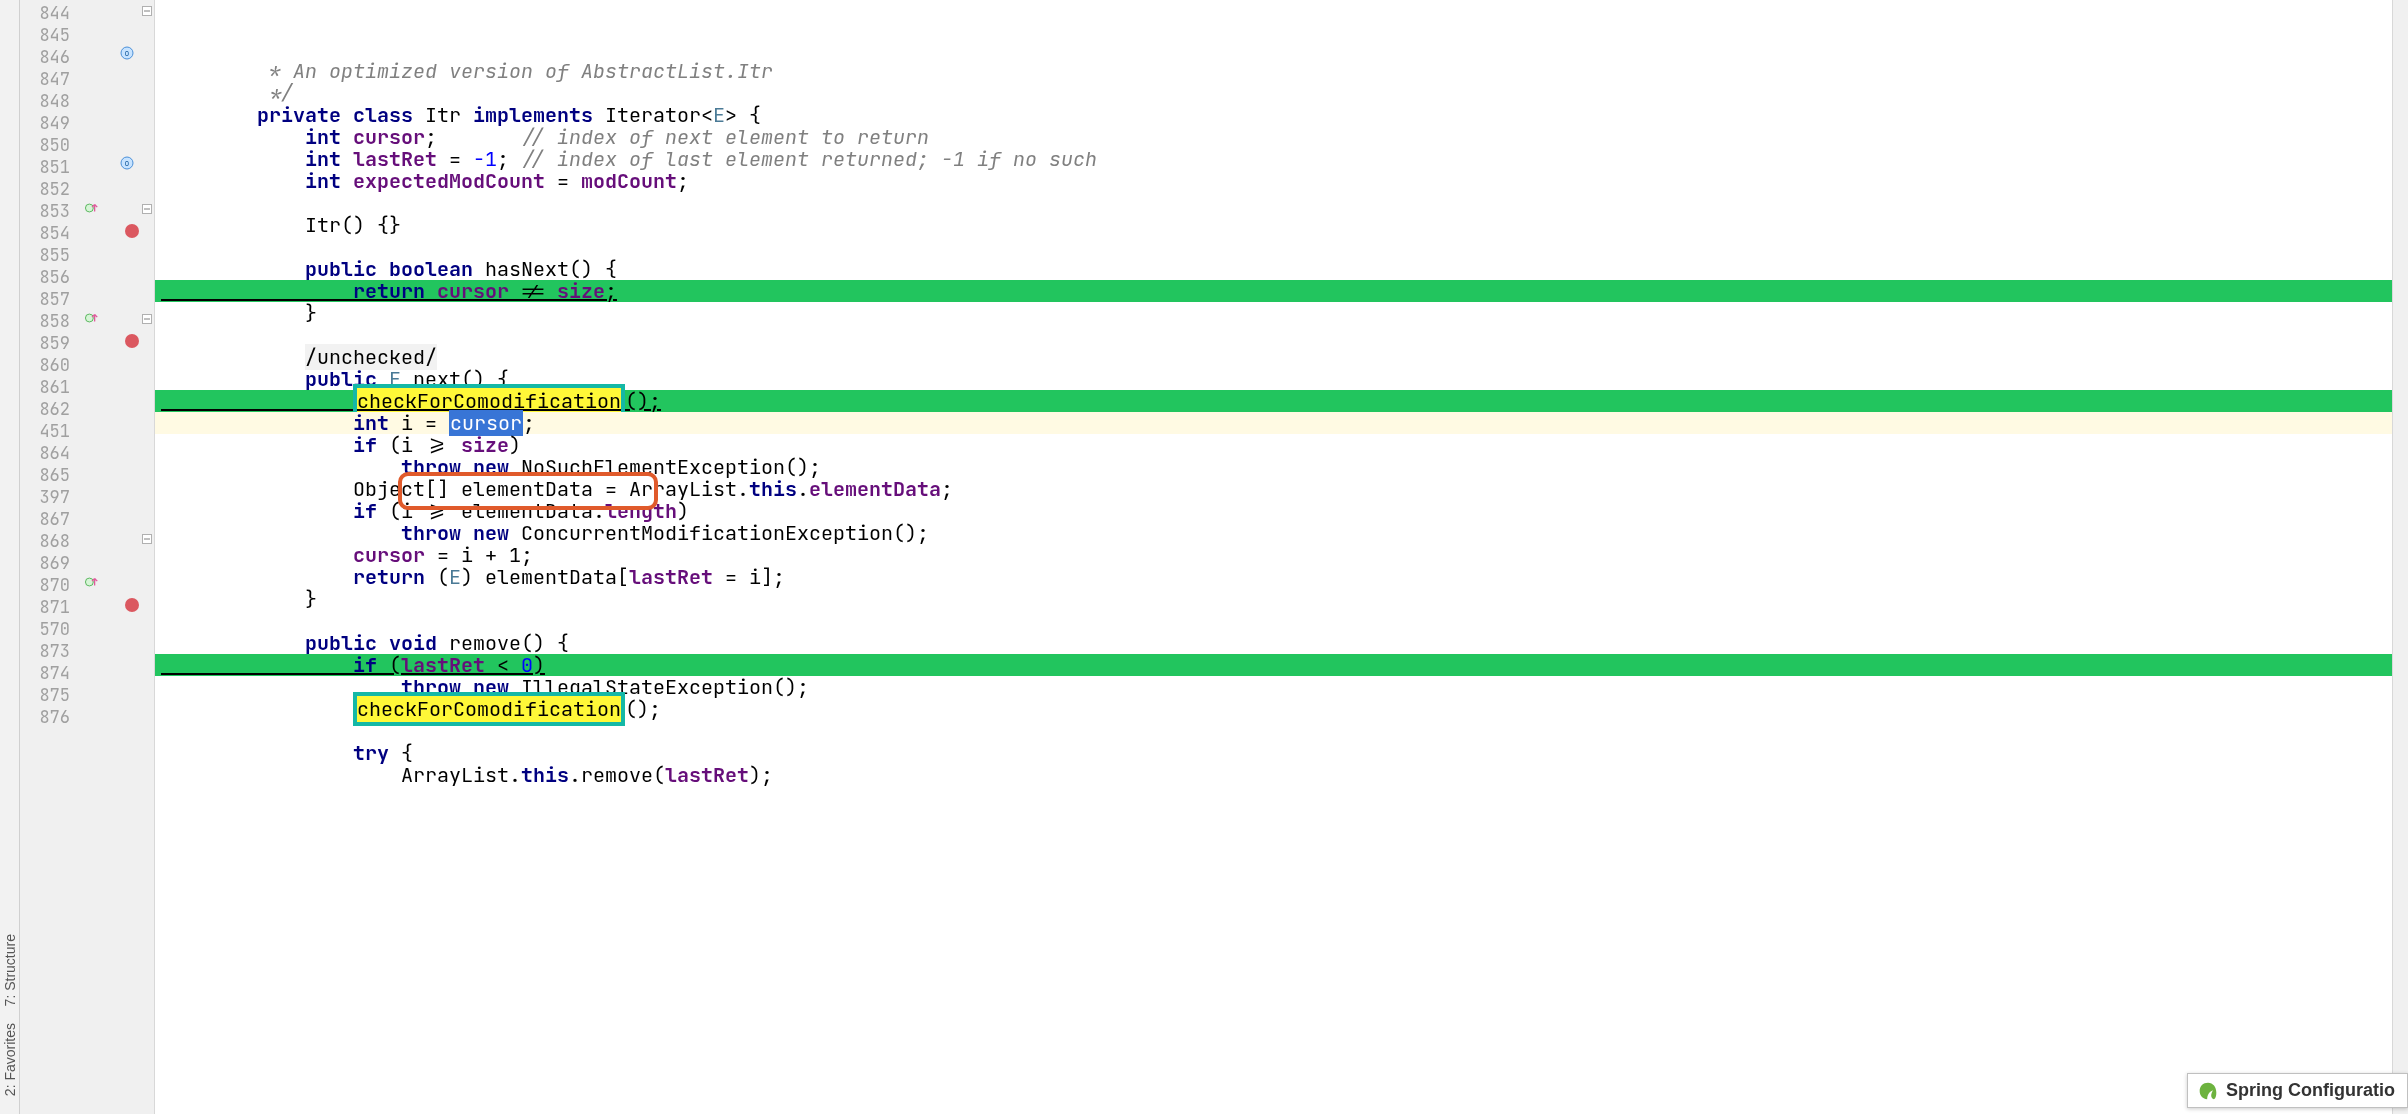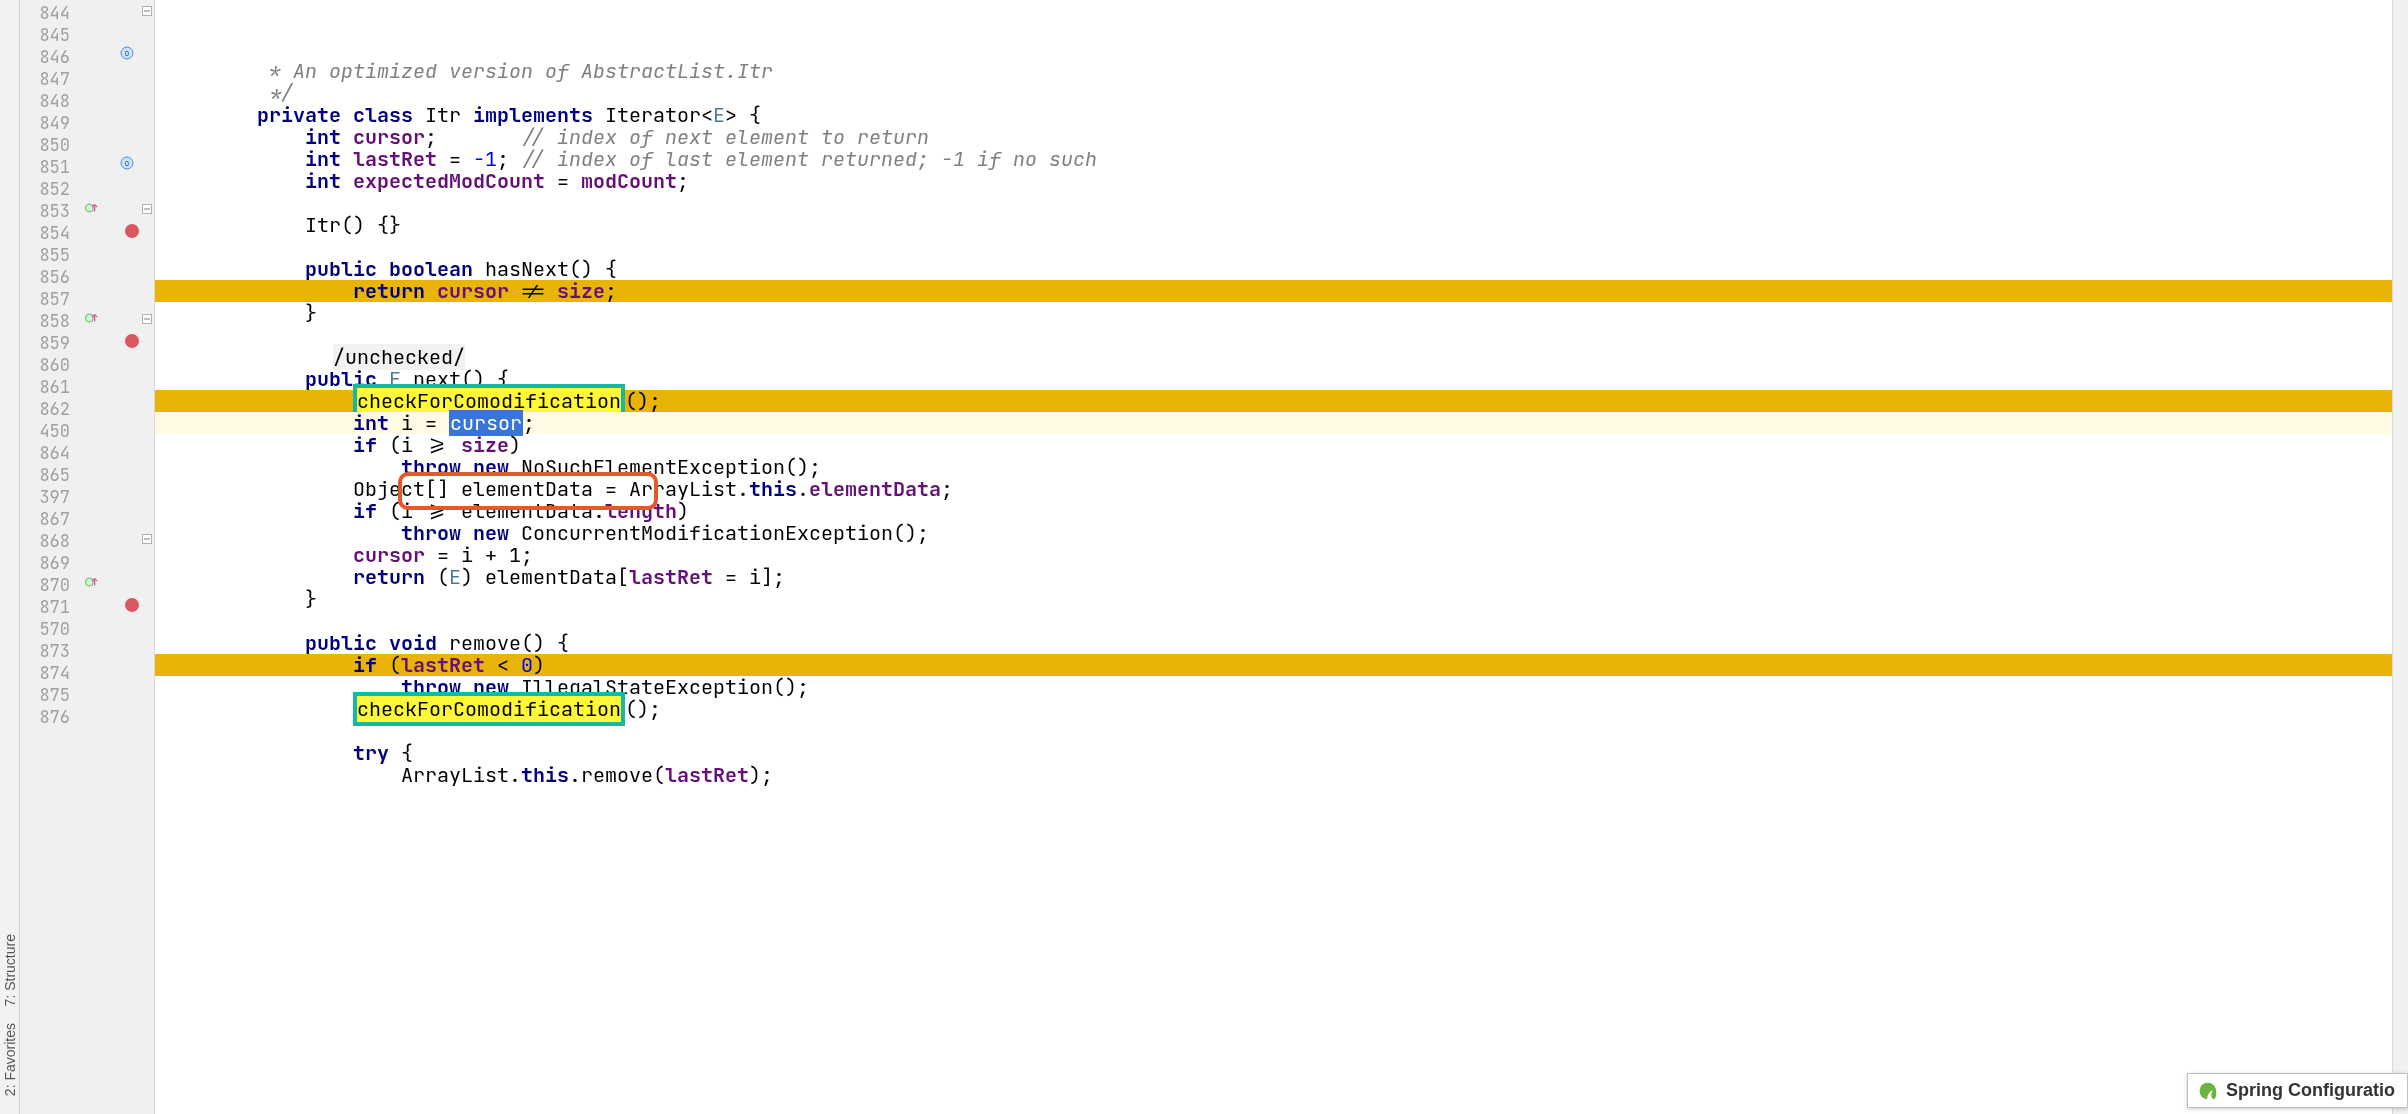--- a/index.html
+++ b/index.html
@@ -60,32 +60,32 @@
   .editor {
     flex: 1;
     position: relative;
     line-height: 22px;
     padding-top: 16px;
     white-space: pre;
     overflow: hidden;
   }
   .editor-inner { position: absolute; left: 0; right: 0; }
   .code-line { height: 22px; padding-left: 6px; position: relative; }
-  .hl-bp { background: #eab308; }
+  .hl-bp { background: #22c55e; text-decoration: underline; }
   .hl-cursor-line { background: #fffae3; }
   
   .cmt { color: #808080; font-style: italic; }
   .kw { color: #000080; font-weight: bold; }
   .fld { color: #660e7a; font-weight: bold; }
   .num { color: #0000ff; }
   .plain { color: #000000; }
   .gparam { color: #4a7a96; }
   .sel-id { background: #fff838; border: 4px solid #14b8a6; padding: 0; }
   .sel-cursor { background: #3875d6; color: #ffffff; padding: 0 1px; }
-  .unchecked { background: #f2f2f2; margin-left: 28px; }
+  .unchecked { background: #f2f2f2; }
   .annot-box {
     position: absolute;
     border: 4px solid #e05a2b;
     border-radius: 10px;
     pointer-events: none;
   }
   .right-track {
     width: 16px;
     background: #f0f0f0;
     border-left: 1px solid #d8d8d8;
@@ -128,21 +128,21 @@
     <div class="ln">853</div>
     <div class="ln">854</div>
     <div class="ln">855</div>
     <div class="ln">856</div>
     <div class="ln">857</div>
     <div class="ln">858</div>
     <div class="ln">859</div>
     <div class="ln">860</div>
     <div class="ln">861</div>
     <div class="ln">862</div>
-    <div class="ln">450</div>
+    <div class="ln">451</div>
     <div class="ln">864</div>
     <div class="ln">865</div>
     <div class="ln">397</div>
     <div class="ln">867</div>
     <div class="ln">868</div>
     <div class="ln">869</div>
     <div class="ln">870</div>
     <div class="ln">871</div>
     <div class="ln">570</div>
     <div class="ln">873</div>

